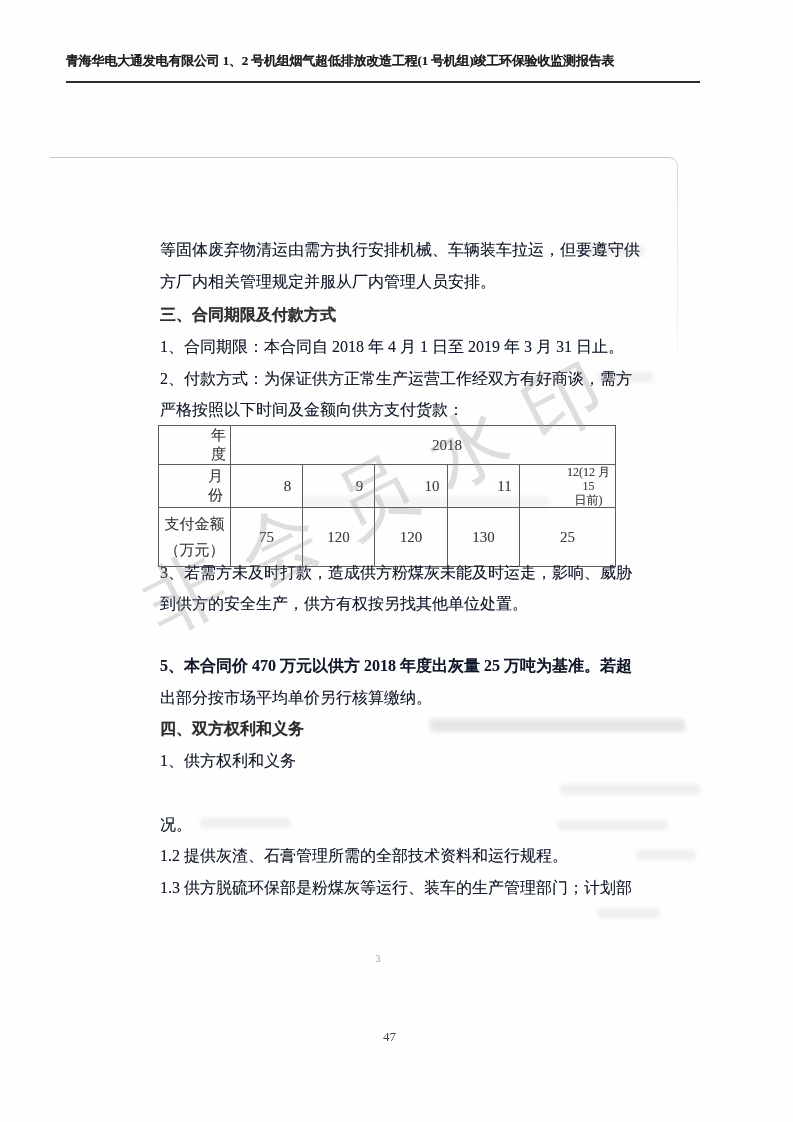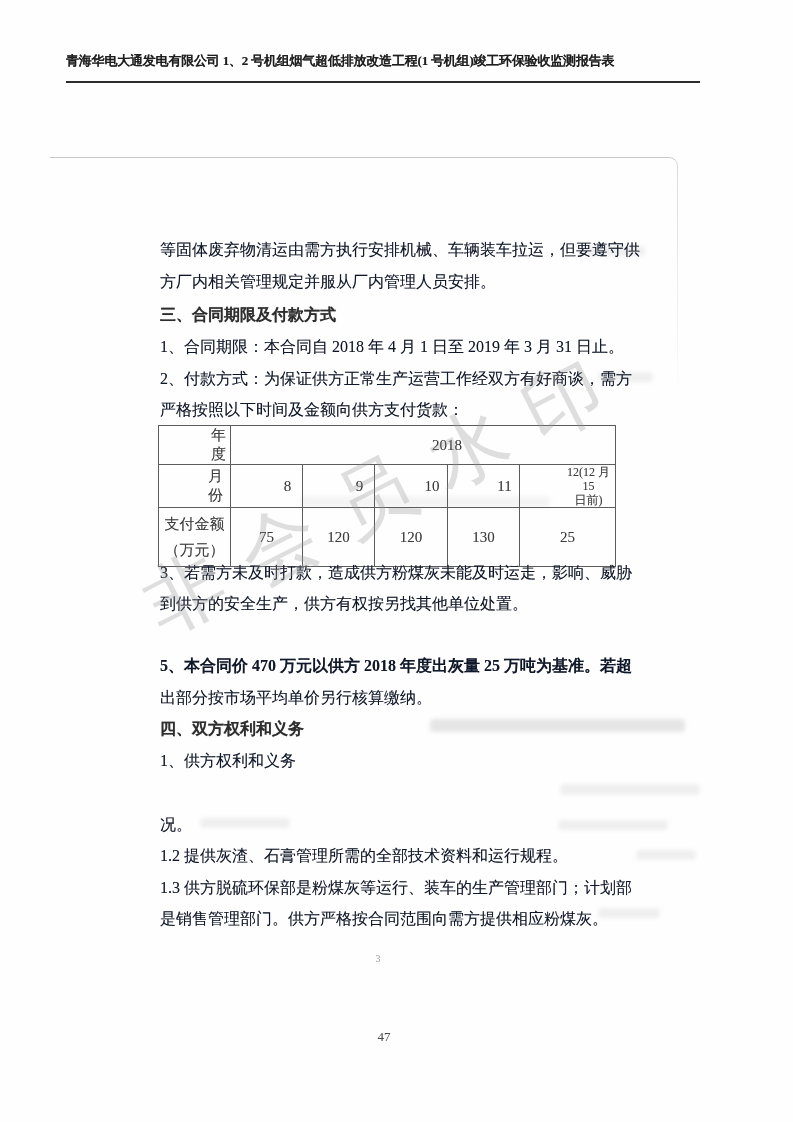--- a/index.html
+++ b/index.html
@@ -130,21 +130,21 @@
     width: 20px;
     text-align: center;
     font-size: 10px;
     color: #9a9a9a;
   }
   .pageno {
     position: absolute;
     left: 372px;
     top: 1029px;
     width: 24px;
-    text-align: center;
+    text-align: right;
     font-size: 13px;
     color: #474747;
   }
 </style>
 </head>
 <body>
 
 <div class="page">
 
   <div class="header-title">青海华电大通发电有限公司 1、2 号机组烟气超低排放改造工程(1 号机组)竣工环保验收监测报告表</div>
@@ -211,20 +211,19 @@
 
   <div class="line" style="top:563px;">3、若需方未及时打款，造成供方粉煤灰未能及时运走，影响、威胁</div>
   <div class="line" style="top:594px;">到供方的安全生产，供方有权按另找其他单位处置。</div>
   <div class="line" style="top:656px;font-weight:bold;">5、本合同价 470 万元以供方 2018 年度出灰量 25 万吨为基准。若超</div>
   <div class="line" style="top:688px;">出部分按市场平均单价另行核算缴纳。</div>
   <div class="line heading" style="top:719px;">四、双方权利和义务</div>
   <div class="line" style="top:751px;">1、供方权利和义务</div>
   <div class="line" style="top:815px;">况。</div>
   <div class="line" style="top:846px;">1.2 提供灰渣、石膏管理所需的全部技术资料和运行规程。</div>
   <div class="line" style="top:878px;">1.3 供方脱硫环保部是粉煤灰等运行、装车的生产管理部门；计划部</div>
-  <div class="line" style="top:909px;">是销售管理部门。供方严格按合同范围向需方提供相应粉煤灰。</div>
 
   <div class="watermark">非会员水印</div>
 
   <div class="inner-pageno">3</div>
   <div class="pageno">47</div>
 
 </div>
 
 </body></html>

